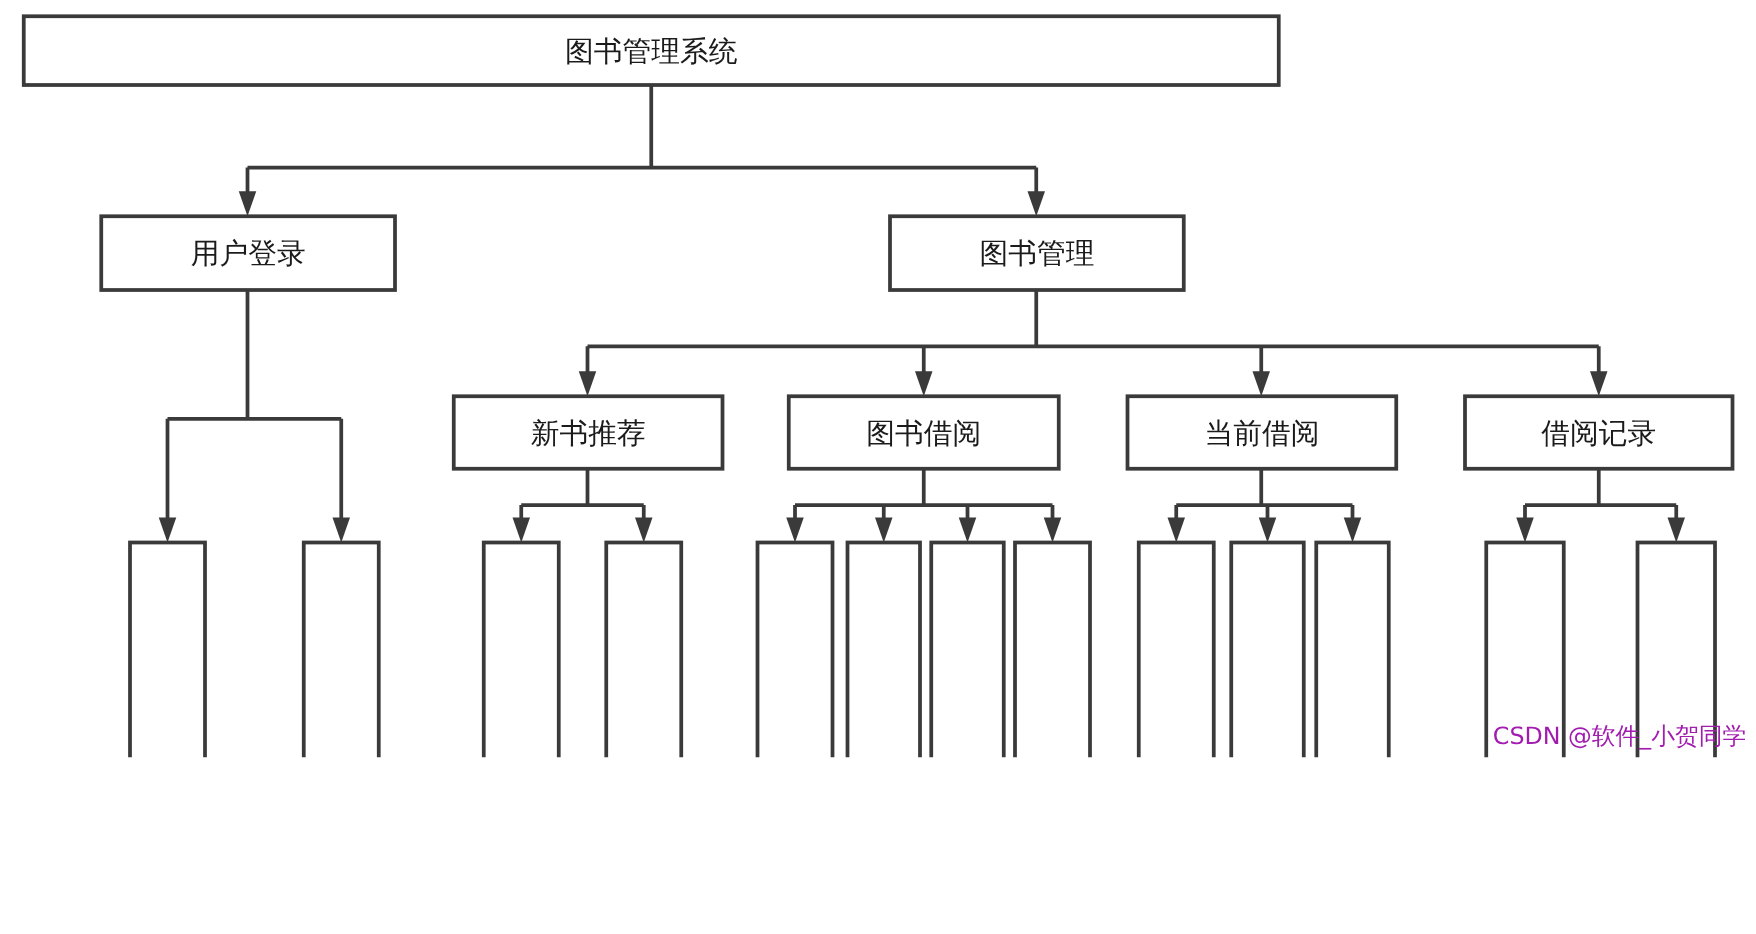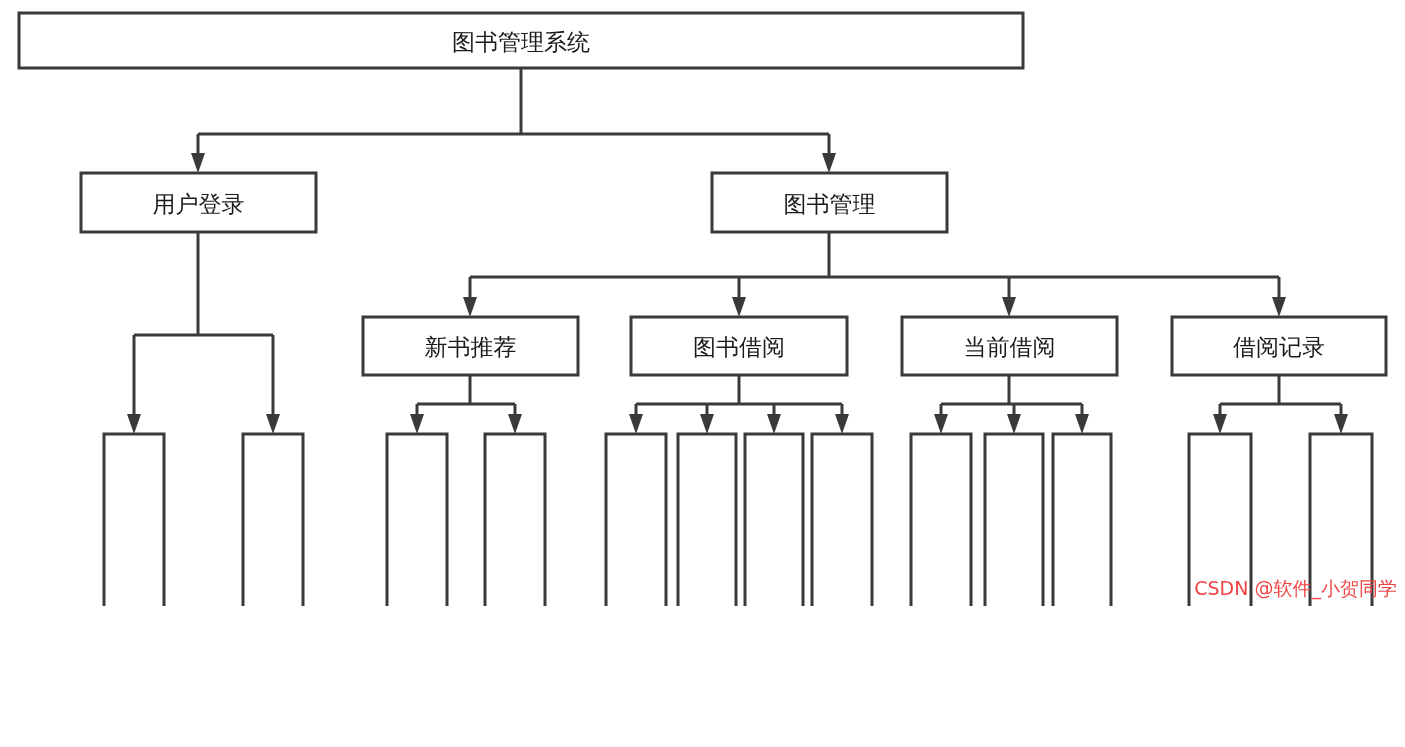--- a/index.html
+++ b/index.html
@@ -59,21 +59,21 @@
     justify-content: center;
     white-space: nowrap;
     pointer-events: none;
   }
   .watermark {
     position: absolute;
     right: 8px;
     bottom: 4px;
     font-family: "DejaVu Sans", "Liberation Sans", sans-serif;
     font-size: 19px;
-    color: #ef4444;
+    color: #a21caf;
     white-space: nowrap;
   }
 </style>
 </head>
 <body>
 
 <div id="diagram-root">
 
   <svg class="diagram-canvas" viewBox="0 0 1405 747">
     <g id="edges-group">

